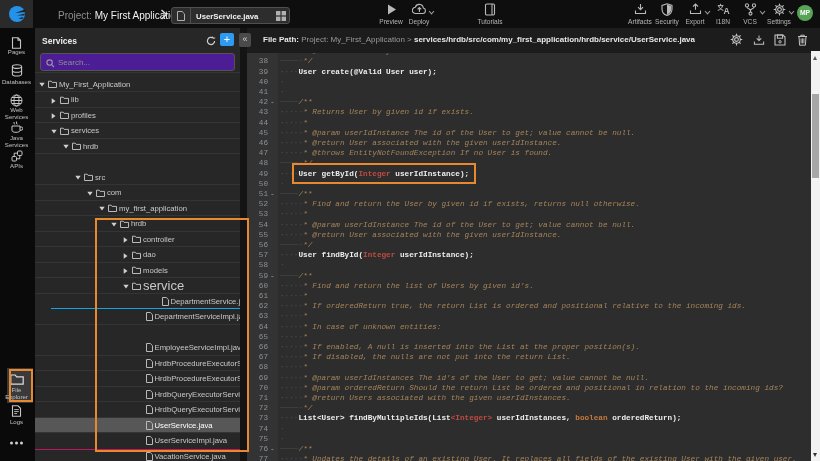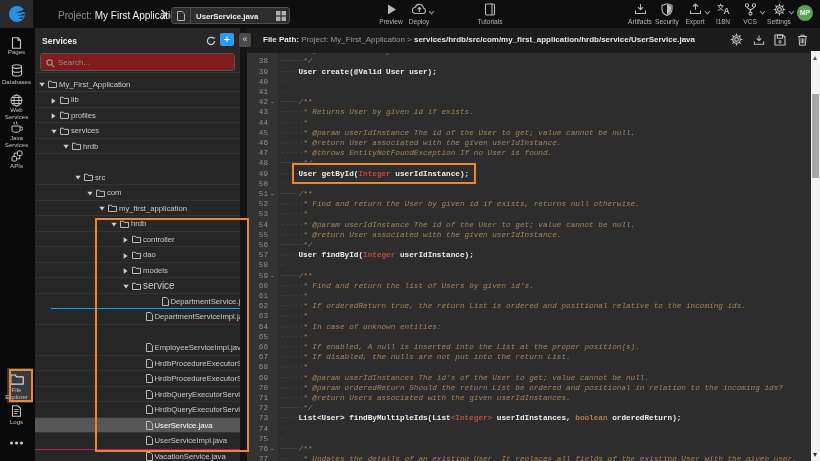--- a/index.html
+++ b/index.html
@@ -69,21 +69,21 @@
   </div>
 
 <div class="abs" style="left:35px;top:28px;width:205px;height:433px;background:#272727;overflow:hidden;">
   <div class="abs" style="left:7px;top:7.5px;font-size:8.5px;font-weight:bold;color:#ececec;">Services</div>
   <div class="abs" style="left:171px;top:8px;line-height:0;"><svg width="10" height="10" viewBox="0 0 10 10">
         <path d="M8.6 5 A3.6 3.6 0 1 1 7.2 2.1" fill="none" stroke="#d0d0d0" stroke-width="1.2"></path>
         <path d="M7.2 0.4 V2.6 H9.4" fill="none" stroke="#d0d0d0" stroke-width="0"></path>
         <path d="M6.6 0.6 L7.4 2.4 L9.2 1.9" fill="none" stroke="#d0d0d0" stroke-width="1"></path>
       </svg></div>
   <div class="abs" style="left:185px;top:5px;width:14px;height:13px;background:#2e9bf2;border-radius:2px;color:#fff;font-size:11px;line-height:12px;text-align:center;">+</div>
-  <div class="abs" style="left:5px;top:25px;width:195px;height:18px;background:#7f1d1d;border:1px solid #545454;border-radius:3px;">
+  <div class="abs" style="left:5px;top:25px;width:195px;height:18px;background:#4c1d95;border:1px solid #545454;border-radius:3px;">
     <svg style="position:absolute;left:5px;top:4.5px;" width="9" height="9" viewBox="0 0 9 9">
         <circle cx="3.6" cy="3.6" r="2.7" fill="none" stroke="#999" stroke-width="1.1"></circle>
         <path d="M5.8 5.8 L8 8" stroke="#999" stroke-width="1.1"></path>
       </svg>
     <span class="abs" style="left:17px;top:4px;font-size:8px;color:#909090;">Search...</span>
   </div>
   <div class="abs" style="left:0;top:44.3px;width:208px;border-top:1px solid #343434;"></div>
   <div class="abs" style="left:0;top:-28px;width:208px;height:489px;">
       <div style="position:absolute;left:0;top:76.8px;width:208px;height:15.5px;border-bottom:1px solid #343434;overflow:hidden;">
         <span style="position:absolute;left:3.5px;top:5.5px;line-height:0;"><svg width="6" height="5" viewBox="0 0 6 5">
@@ -193,21 +193,21 @@
           </svg></span>
         <span style="position:absolute;left:108.0px;top:0;height:15.5px;line-height:15.5px;font-size:7.7px;color:#c9c9c9;white-space:nowrap;">models</span>
       </div>
       <div style="position:absolute;left:0;top:278.3px;width:208px;height:15.5px;border-bottom:1px solid #343434;overflow:hidden;">
         <span style="position:absolute;left:87.5px;top:5.5px;line-height:0;"><svg width="6" height="5" viewBox="0 0 6 5">
             <path d="M0.3 0.7 L5.7 0.7 L3 4.5 Z" fill="#cfcfcf"></path>
           </svg></span>
         <span style="position:absolute;left:97.0px;top:3.5px;line-height:0;"><svg width="9" height="8" viewBox="0 0 9 8">
             <path d="M0.5 1.2 h2.7 l0.9 1.2 h4.4 v5.1 h-8 z" fill="none" stroke="#b9b9b9" stroke-width="1"></path>
           </svg></span>
-        <span style="position:absolute;left:108.0px;top:0;height:15.5px;line-height:15.5px;font-size:10px;color:#c9c9c9;white-space:nowrap;">service</span>
+        <span style="position:absolute;left:108.0px;top:0;height:15.5px;line-height:15.5px;font-size:13px;color:#c9c9c9;white-space:nowrap;">service</span>
       </div>
       <div style="position:absolute;left:16px;top:293.8px;width:208px;height:15.5px;border-bottom:1px solid #0ea5e9;overflow:hidden;padding-left:32px;">
         <span style="position:absolute;left:110.5px;top:3px;line-height:0;"><svg width="7" height="9" viewBox="0 0 7 9">
             <path d="M0.5 0.5 h3.8 l2.2 2.2 v5.8 h-6 z" fill="none" stroke="#b9b9b9" stroke-width="1"></path>
           </svg></span>
         <span style="position:absolute;left:119.5px;top:0;height:15.5px;line-height:15.5px;font-size:7.7px;color:#c9c9c9;white-space:nowrap;">DepartmentService.java</span>
       </div>
       <div style="position:absolute;left:0;top:309.3px;width:208px;height:15.5px;border-bottom:1px solid #343434;overflow:hidden;">
         <span style="position:absolute;left:110.5px;top:3px;line-height:0;"><svg width="7" height="9" viewBox="0 0 7 9">
             <path d="M0.5 0.5 h3.8 l2.2 2.2 v5.8 h-6 z" fill="none" stroke="#b9b9b9" stroke-width="1"></path>

